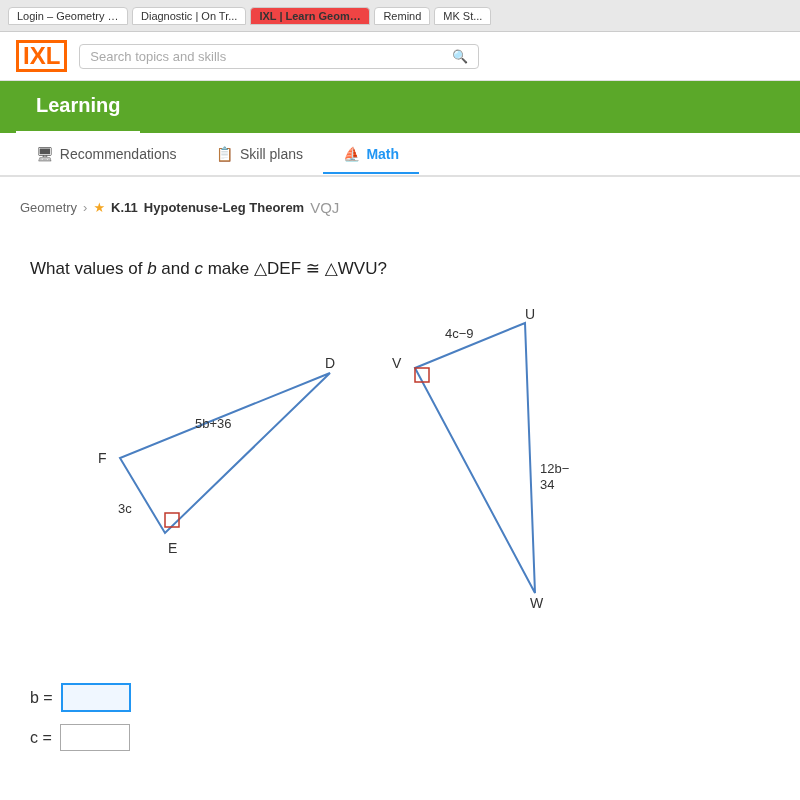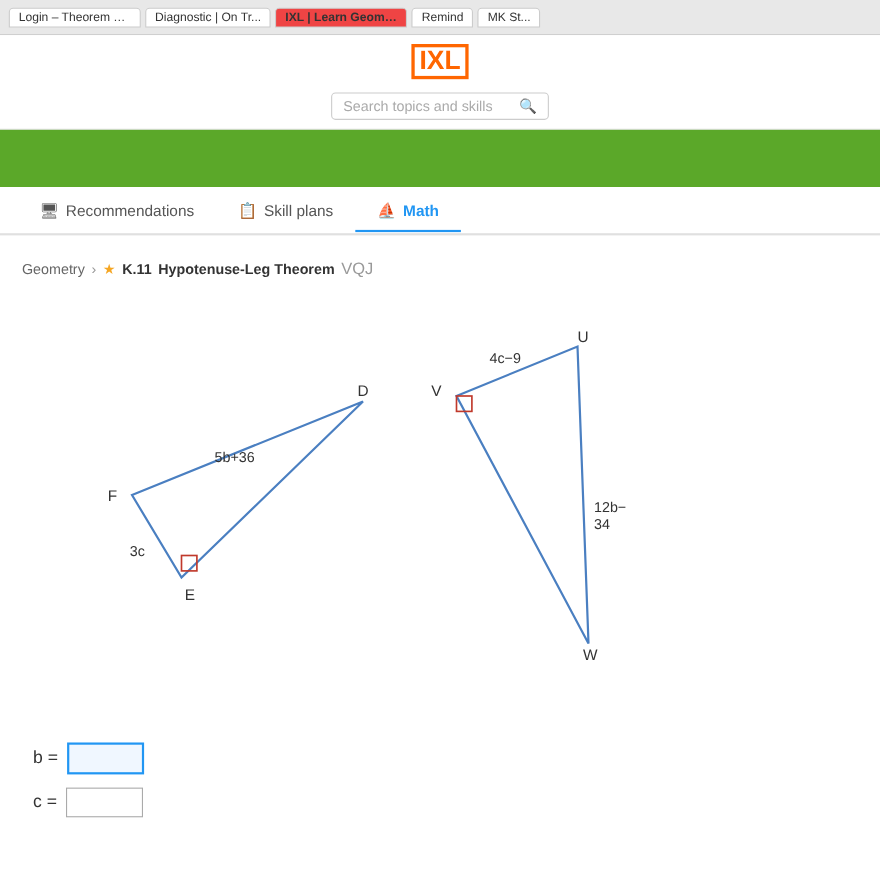--- a/index.html
+++ b/index.html
@@ -30,21 +30,20 @@
     }
 
     
     .ixl-header {
       background: #fff;
       padding: 8px 16px;
       display: flex;
       align-items: center;
       gap: 12px;
       border-bottom: 1px solid #e0e0e0;
-      flex-direction: column;
     }
     .ixl-logo {
       font-size: 24px;
       font-weight: bold;
       color: #ff6600;
       border: 3px solid #ff6600;
       padding: 1px 4px;
       line-height: 1;
     }
     .search-bar {
@@ -173,36 +172,37 @@
 
     
     .triangle-svg {
       overflow: visible;
     }
   </style>
 </head>
 <body>
 
 <div class="tab-bar">
-  <div class="tab-item">Login – Theorem by...</div>
+  <div class="tab-item">Login – Geometry by...</div>
   <div class="tab-item">Diagnostic | On Tr...</div>
   <div class="tab-item" style="background:#ef4444;font-weight:bold;">IXL | Learn Geometry</div>
   <div class="tab-item">Remind</div>
   <div class="tab-item">MK St...</div>
 </div>
 
 <div class="ixl-header">
   <div class="ixl-logo">IXL</div>
   <div class="search-bar">
     <span style="color:#aaa;">Search topics and skills</span>
     <span style="margin-left:auto;">🔍</span>
   </div>
 </div>
 
 <div class="green-nav">
+  <a class="green-nav-item active">Learning</a>
 </div>
 
 <div class="sub-nav">
   <div class="sub-nav-item">
     <span>🖥</span>
     <span>Recommendations</span>
   </div>
   <div class="sub-nav-item">
     <span>📋</span>
     <span>Skill plans</span>
@@ -216,20 +216,23 @@
 <div class="breadcrumb">
   <a class="breadcrumb-link">Geometry</a>
   <span class="breadcrumb-sep">›</span>
   <span class="breadcrumb-star">★</span>
   <span class="breadcrumb-skill">K.11</span>
   <span class="breadcrumb-skill">Hypotenuse-Leg Theorem</span>
   <span class="breadcrumb-code">VQJ</span>
 </div>
 
 <div class="main-content">
+  <div class="question-text">
+    What values of <em>b</em> and <em>c</em> make △DEF ≅ △WVU?
+  </div>
 
   <div class="diagrams-container">
 
     <svg width="260" height="280" class="triangle-svg" viewBox="0 0 260 280">
 
       <polygon points="70,155 115,230 280,70" fill="none" stroke="#4a7fc1" stroke-width="2"></polygon>
 
       <rect x="115" y="210" width="14" height="14" fill="none" stroke="#c0392b" stroke-width="1.5"></rect>
 
       <text x="275" y="65" font-size="14" fill="#333">D</text>

